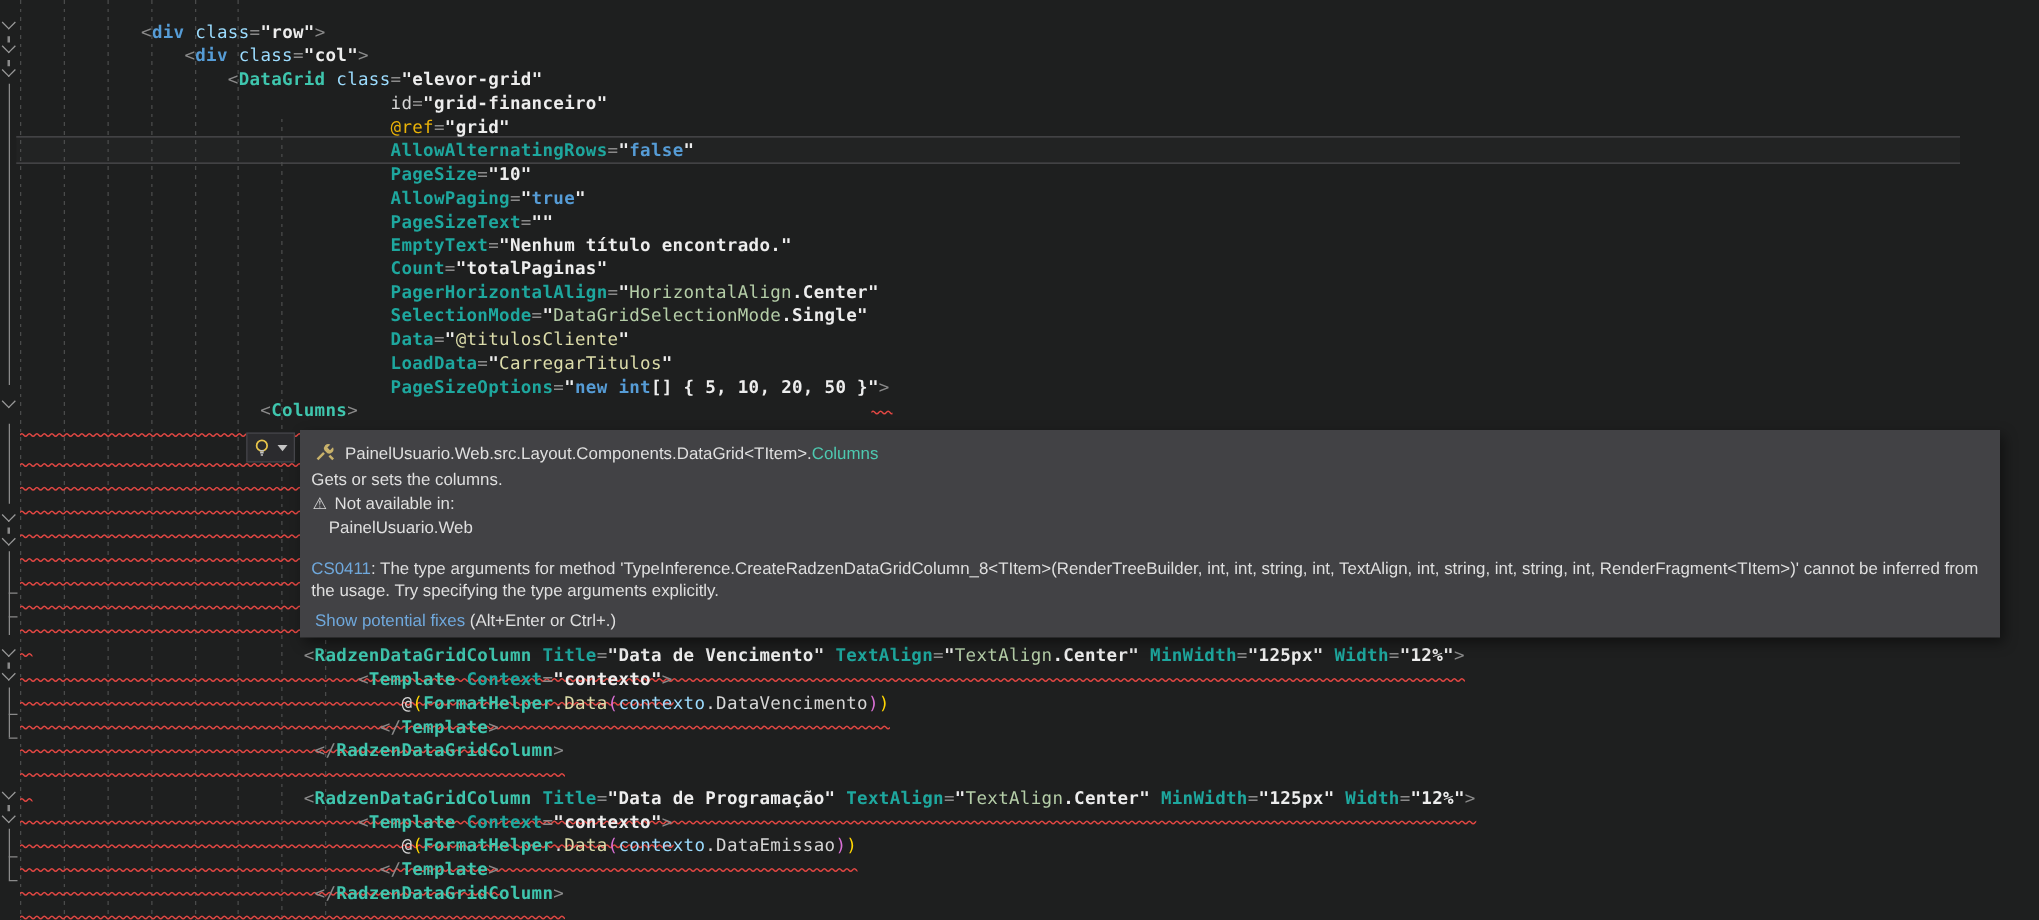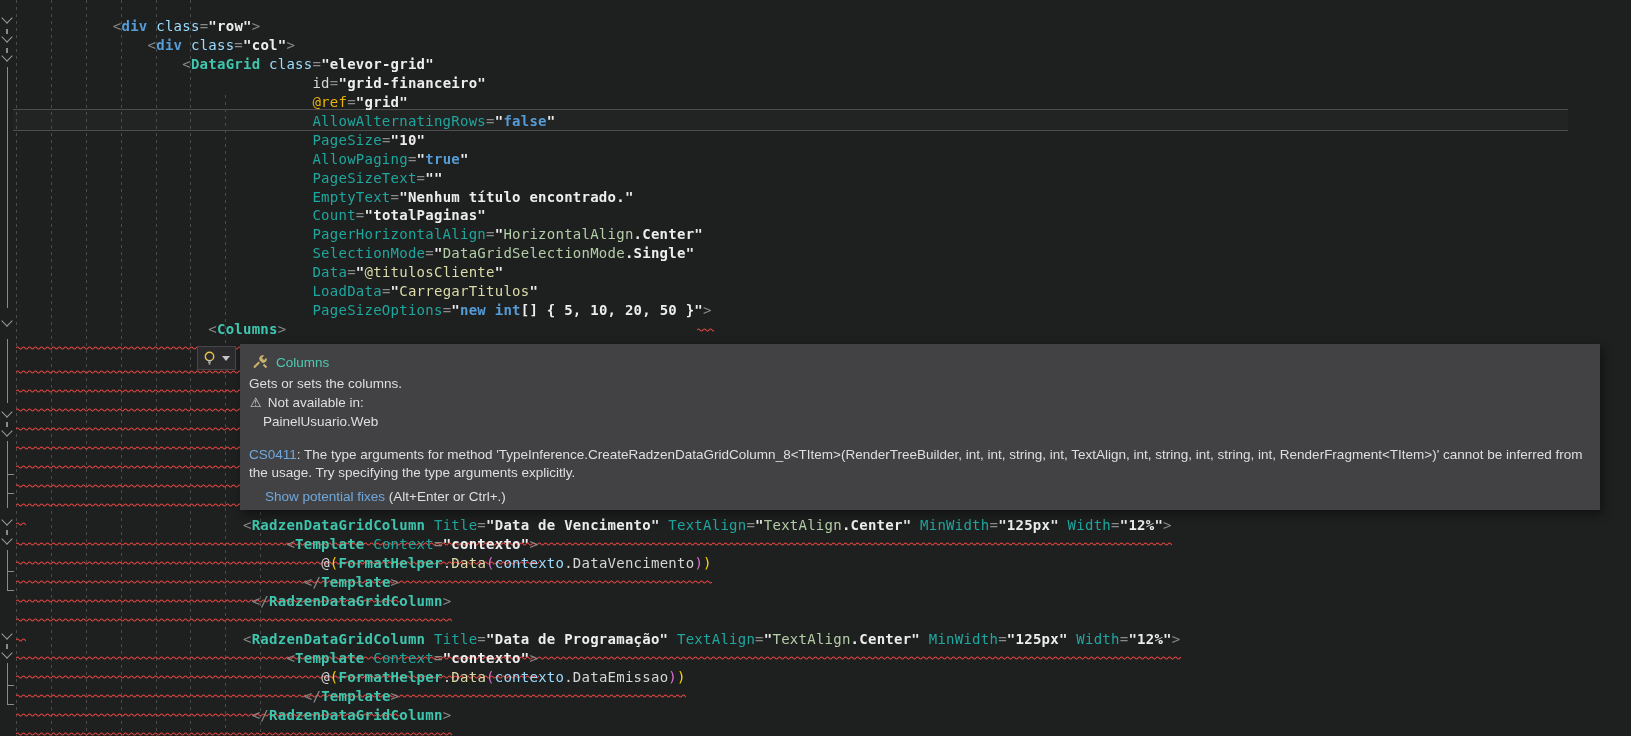--- a/index.html
+++ b/index.html
@@ -15,21 +15,21 @@
   
   #current-line{position:absolute;left:13px;width:1555px;height:20px;background:#222323;
                 border-top:1px solid #4D4D50;border-bottom:1px solid #4D4D50;z-index:0;}
   
   .codeline{position:absolute;left:0;height:19px;line-height:19px;font-size:14px;letter-spacing:.25px;
             white-space:pre;z-index:3;}
   .d{color:#8A8A8A}
   .th{color:#569CD6;font-weight:700}
   .tc{color:#3FC6AE;font-weight:600}
   .ah{color:#9CDCFE}
-  .ac{color:#1EA79E;font-weight:400}
+  .ac{color:#1EA79E;font-weight:700}
   .dir{color:#eab308}
   .s{color:#EDEDED;font-weight:600}
   .kw{color:#569CD6;font-weight:700}
   .en{color:#B5CEA8}
   .m{color:#DCDCAA}
   .pw{color:#D6D6D6}
   .pa{color:#9CDCFE}
   .gold{color:#FFD602}
   .pur{color:#DA70D6}
   .squiggle{position:absolute;z-index:2;}
@@ -200,27 +200,28 @@
 
   <div id="tooltip">
     <div class="tt-row" style="left:12px;top:10px;display:flex;align-items:center;">
       <span style="display:inline-flex;margin-right:7px;">
         <svg width="17" height="16" viewBox="0 0 17 16">
           <path d="M2 13.5 L7.2 8.3" stroke="#C9B26B" stroke-width="2" fill="none"></path>
           <path d="M8.2 2.2 a3.6 3.6 0 0 1 4.1 -0.6 L9.9 4 l2.1 2.1 2.4-2.4 a3.6 3.6 0 0 1 -0.6 4.1 a3.6 3.6 0 0 1 -3.9 0.8 L7.5 6.2 a3.6 3.6 0 0 1 0.7 -4 z" fill="#C9B26B"></path>
           <path d="M11.5 10.5 l3 3" stroke="#C9B26B" stroke-width="2" fill="none"></path>
         </svg>
       </span>
+      <span>PainelUsuario.Web.src.Layout.Components.DataGrid&lt;TItem&gt;.</span>
         <span class="tt-member">Columns</span>
     </div>
     <div class="tt-row" style="left:9px;top:32px;">Gets or sets the columns.</div>
     <div class="tt-row" style="left:10px;top:51px;">
       <span class="warn-glyph">⚠</span><span>Not available in:</span>
     </div>
     <div class="tt-row" style="left:23px;top:70px;">PainelUsuario.Web</div>
     <div class="tt-error" style="left:9px;top:102px;width:1338px;">
       <span class="tt-link">CS0411</span><span>: The type arguments for method 'TypeInference.CreateRadzenDataGridColumn_8&lt;TItem&gt;(RenderTreeBuilder, int, int, string, int, TextAlign, int, string, int, string, int, RenderFragment&lt;TItem&gt;)' cannot be inferred from the usage. Try specifying the type arguments explicitly.</span>
     </div>
-    <div class="tt-row" style="left:25px;top:145px;">
+    <div class="tt-row" style="left:12px;top:145px;">
       <span class="tt-link">Show potential fixes</span><span> (Alt+Enter or Ctrl+.)</span>
     </div>
   </div>
 </div>
 
 </body></html>

